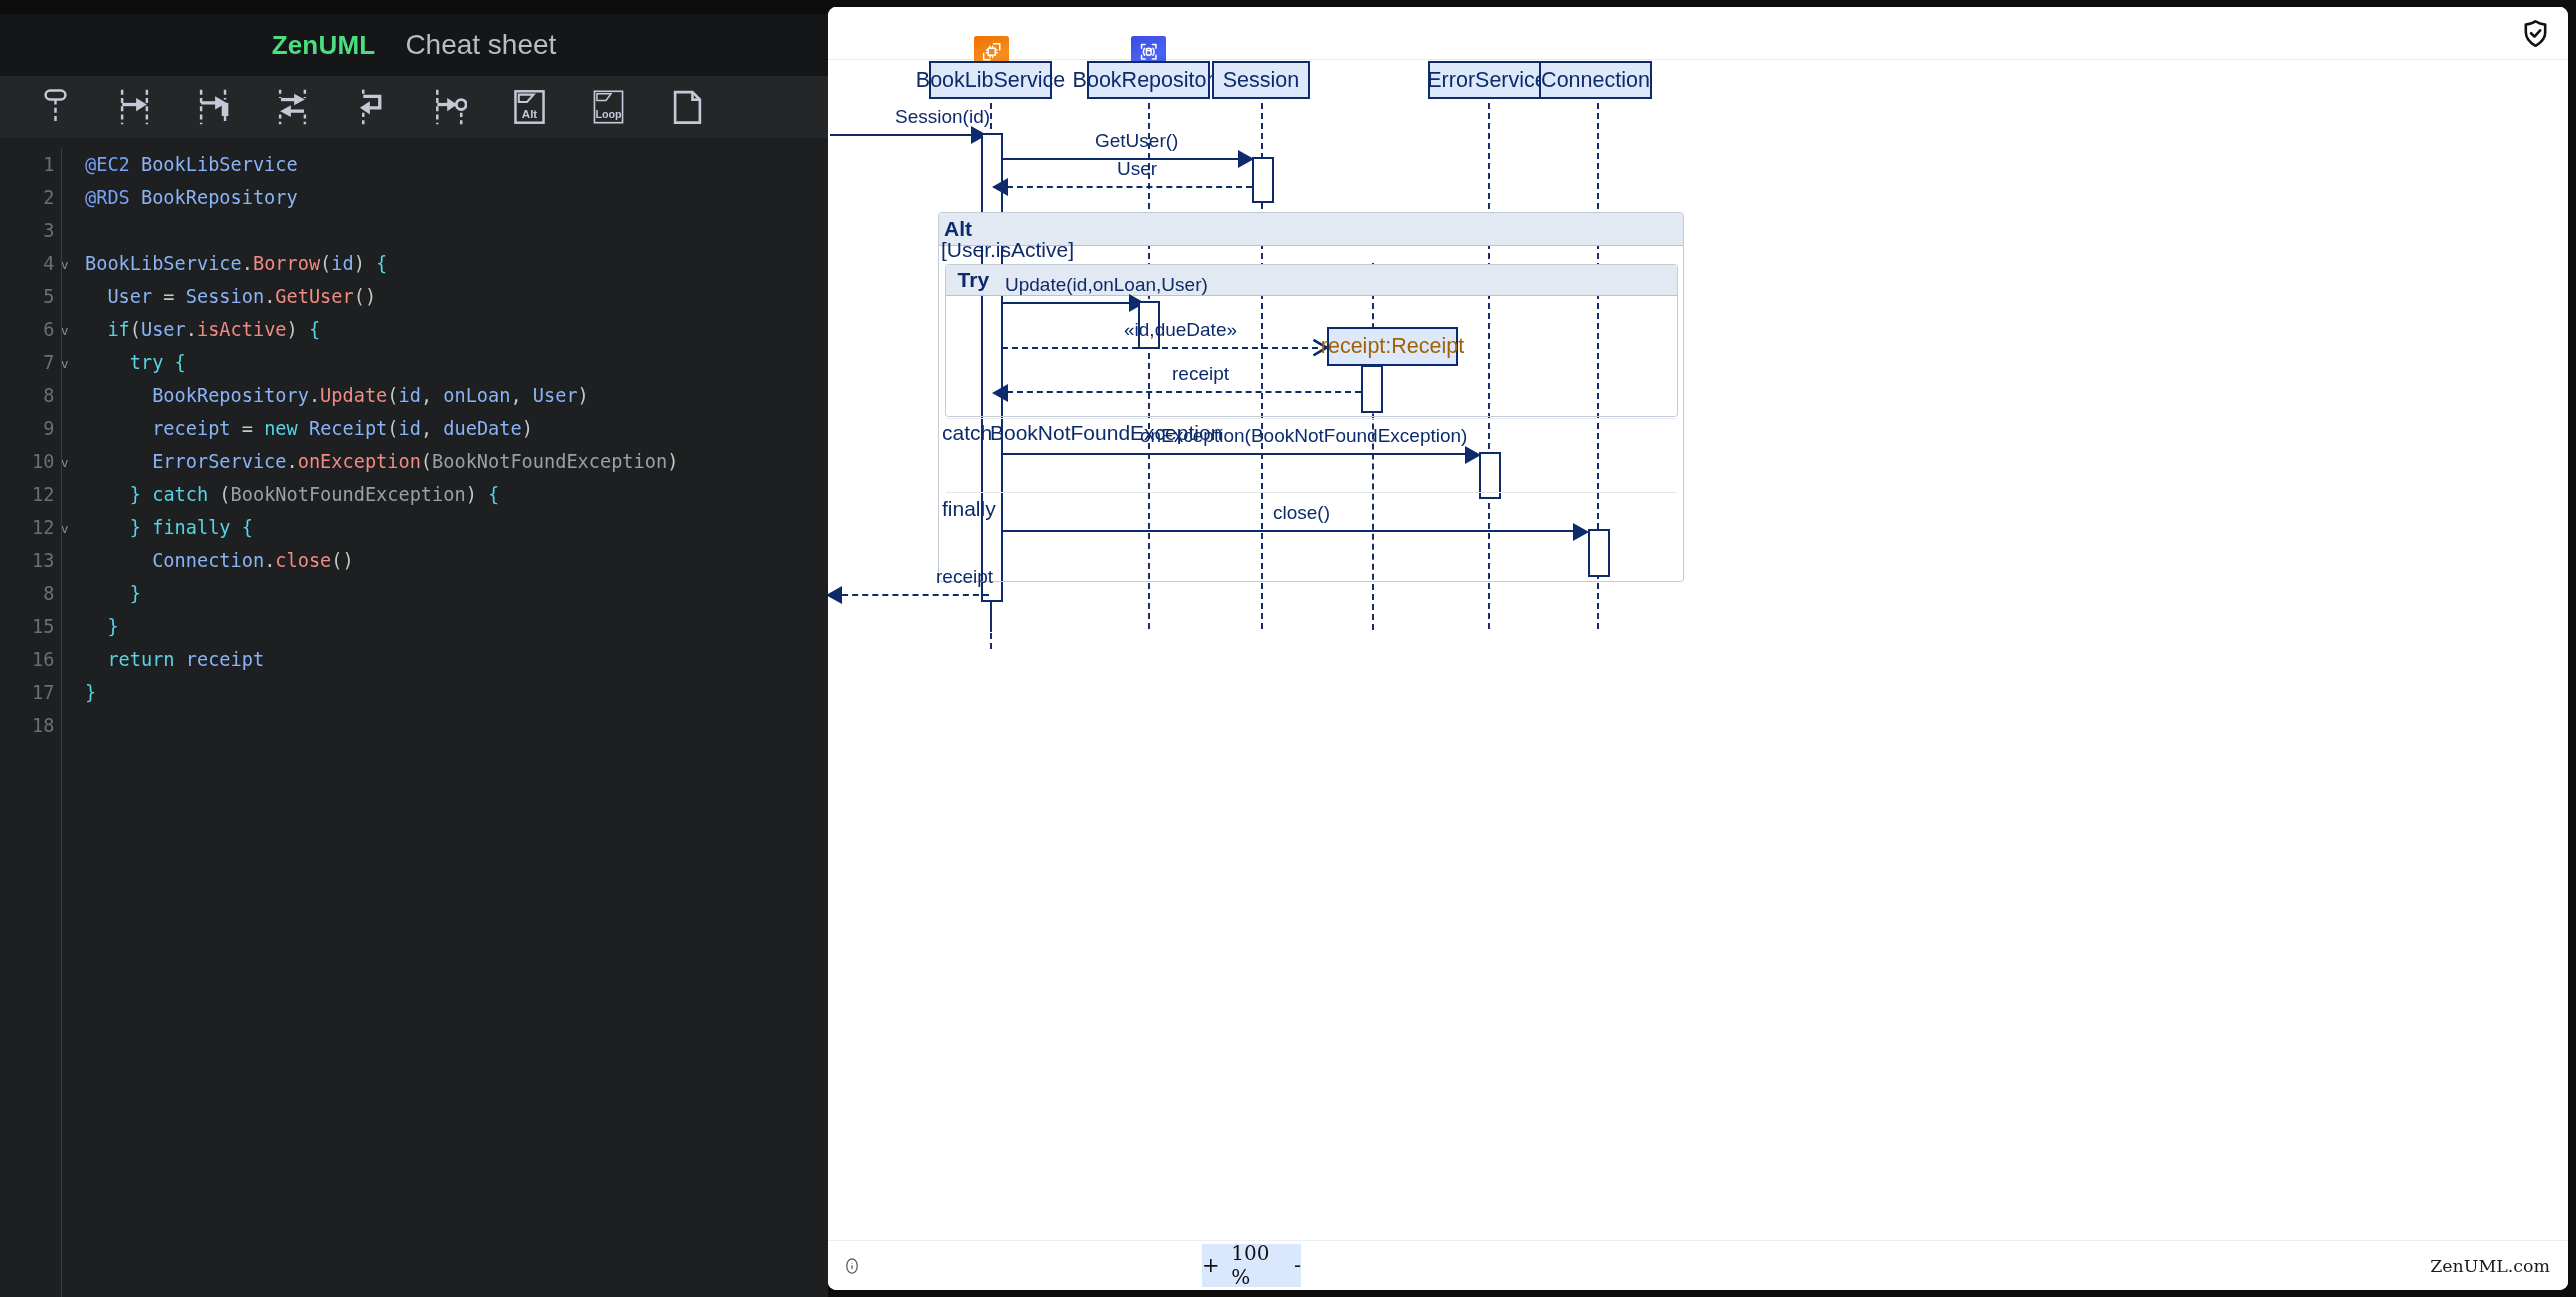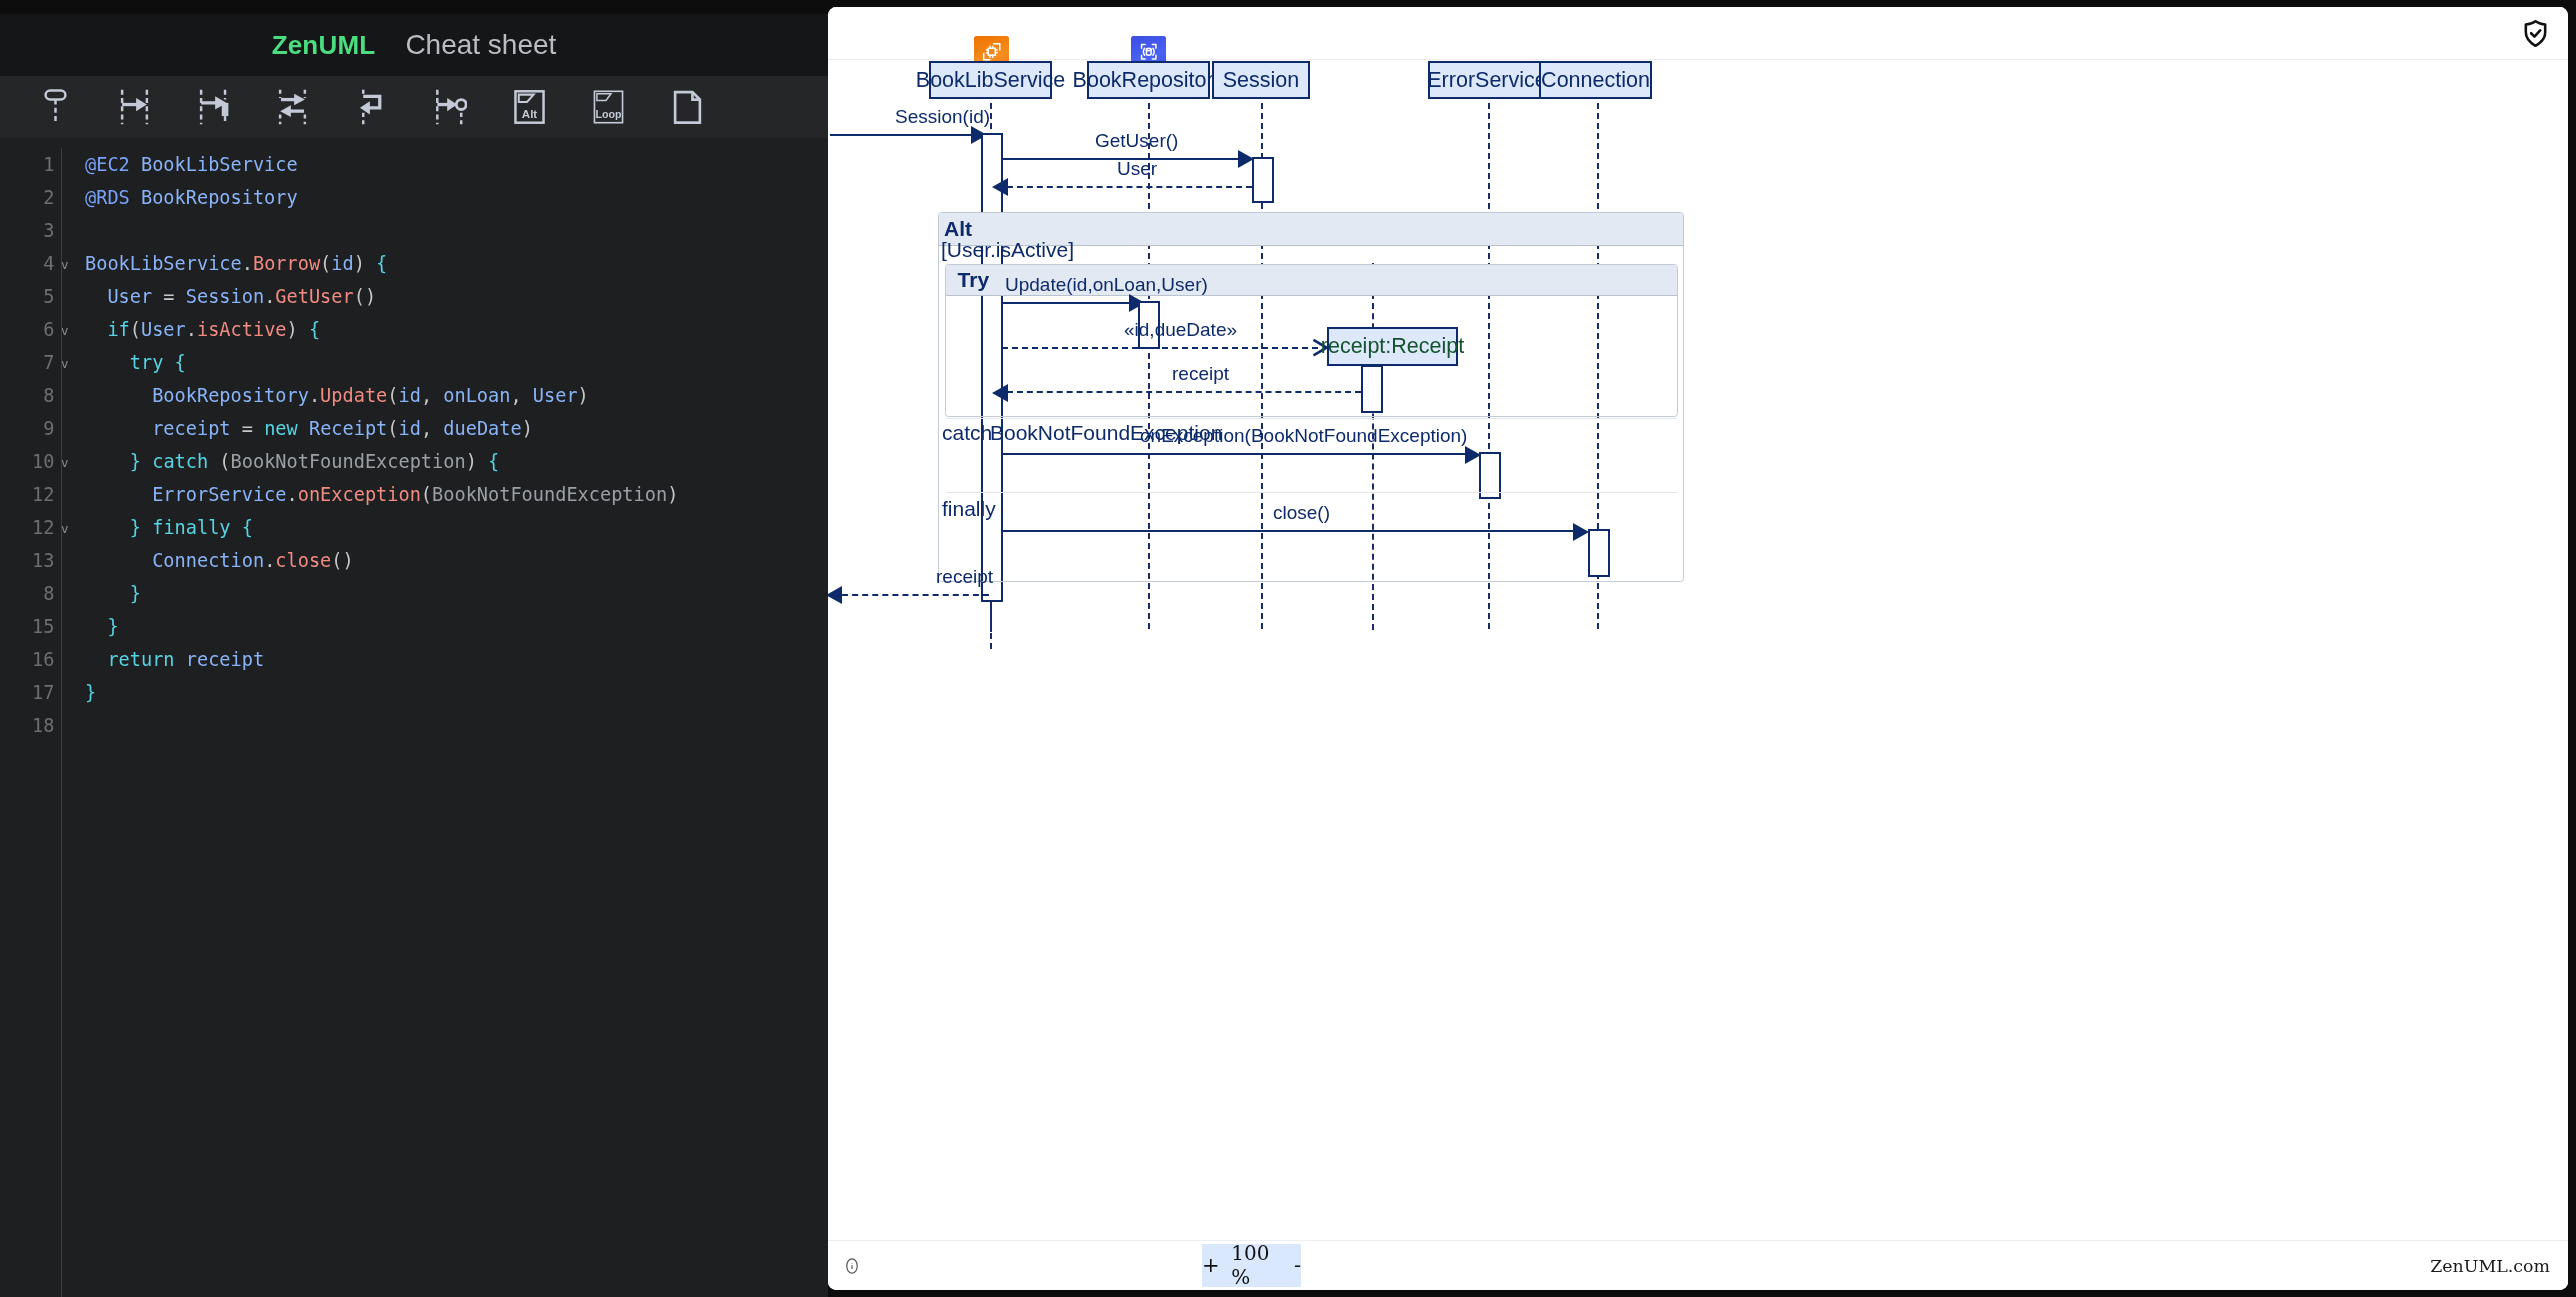--- a/index.html
+++ b/index.html
@@ -129,21 +129,21 @@
     display: flex; align-items: flex-start; justify-content: center; padding-top: 5.8px;
   }
   .p-icon.ec2 { background: linear-gradient(160deg,#ed7100 0%, #f68e1e 45%, #e8590c 100%); }
   .p-icon.rds { background: linear-gradient(160deg,#3b4ee0 0%, #4a63f5 45%, #2f2fc9 100%); }
 
   .activation {
     position: absolute; background: #fff; border: 2.9px solid #0d2b6b; width: 21.5px;
   }
   .obj-box {
     position: absolute; border: 2.9px solid #0d2b6b; background: #dde8fa;
-    color: #14532d; font-size: 21.5px;
+    color: #a16207; font-size: 21.5px;
     display: flex; align-items: center; justify-content: center;
     height: 39px; white-space: nowrap;
   }
 
   .msg-line { position: absolute; height: 0; border-top: 2.9px solid #0d2b6b; }
   .msg-line.dashed { border-top: 2.9px dashed #0d2b6b; }
   .arrow-r {
     position: absolute; width: 0; height: 0;
     border-top: 9px solid transparent; border-bottom: 9px solid transparent;
     border-left: 16.6px solid #0d2b6b;
@@ -294,22 +294,22 @@
       <div class="code-area" id="code-area">
           <div class="code-line"><span class="tk-an">@EC2 </span><span class="tk-id">BookLibService</span></div>
           <div class="code-line"><span class="tk-an">@RDS </span><span class="tk-id">BookRepository</span></div>
           <div class="code-line"></div>
           <div class="code-line"><span class="tk-id">BookLibService</span><span class="tk-pn">.</span><span class="tk-mth">Borrow</span><span class="tk-pn">(</span><span class="tk-id">id</span><span class="tk-pn">) </span><span class="tk-brace">{</span></div>
           <div class="code-line"><span class="tk-pn">  </span><span class="tk-id">User</span><span class="tk-pn"> = </span><span class="tk-id">Session</span><span class="tk-pn">.</span><span class="tk-mth">GetUser</span><span class="tk-pn">()</span></div>
           <div class="code-line"><span class="tk-pn">  </span><span class="tk-kw">if</span><span class="tk-pn">(</span><span class="tk-id">User</span><span class="tk-pn">.</span><span class="tk-mth">isActive</span><span class="tk-pn">) </span><span class="tk-brace">{</span></div>
           <div class="code-line"><span class="tk-pn">    </span><span class="tk-kw">try</span><span class="tk-pn"> </span><span class="tk-brace">{</span></div>
           <div class="code-line"><span class="tk-pn">      </span><span class="tk-id">BookRepository</span><span class="tk-pn">.</span><span class="tk-mth">Update</span><span class="tk-pn">(</span><span class="tk-id">id</span><span class="tk-pn">, </span><span class="tk-id">onLoan</span><span class="tk-pn">, </span><span class="tk-id">User</span><span class="tk-pn">)</span></div>
           <div class="code-line"><span class="tk-pn">      </span><span class="tk-id">receipt</span><span class="tk-pn"> = </span><span class="tk-kw">new</span><span class="tk-pn"> </span><span class="tk-id">Receipt</span><span class="tk-pn">(</span><span class="tk-id">id</span><span class="tk-pn">, </span><span class="tk-id">dueDate</span><span class="tk-pn">)</span></div>
+          <div class="code-line"><span class="tk-pn">      </span><span class="tk-id">ErrorService</span><span class="tk-pn">.</span><span class="tk-mth">onException</span><span class="tk-pn">(</span><span class="tk-par">BookNotFoundException</span><span class="tk-pn">)</span></div>
           <div class="code-line"><span class="tk-pn">    </span><span class="tk-brace">}</span><span class="tk-pn"> </span><span class="tk-kw">catch</span><span class="tk-pn"> (</span><span class="tk-par">BookNotFoundException</span><span class="tk-pn">) </span><span class="tk-brace">{</span></div>
-          <div class="code-line"><span class="tk-pn">      </span><span class="tk-id">ErrorService</span><span class="tk-pn">.</span><span class="tk-mth">onException</span><span class="tk-pn">(</span><span class="tk-par">BookNotFoundException</span><span class="tk-pn">)</span></div>
           <div class="code-line"><span class="tk-pn">    </span><span class="tk-brace">}</span><span class="tk-pn"> </span><span class="tk-kw">finally</span><span class="tk-pn"> </span><span class="tk-brace">{</span></div>
           <div class="code-line"><span class="tk-pn">      </span><span class="tk-id">Connection</span><span class="tk-pn">.</span><span class="tk-mth">close</span><span class="tk-pn">()</span></div>
           <div class="code-line"><span class="tk-pn">    </span><span class="tk-brace">}</span></div>
           <div class="code-line"><span class="tk-pn">  </span><span class="tk-brace">}</span></div>
           <div class="code-line"><span class="tk-pn">  </span><span class="tk-kw">return</span><span class="tk-pn"> </span><span class="tk-id">receipt</span></div>
           <div class="code-line"><span class="tk-brace">}</span></div>
           <div class="code-line"></div>
         </div>
     </div>
   </div>

